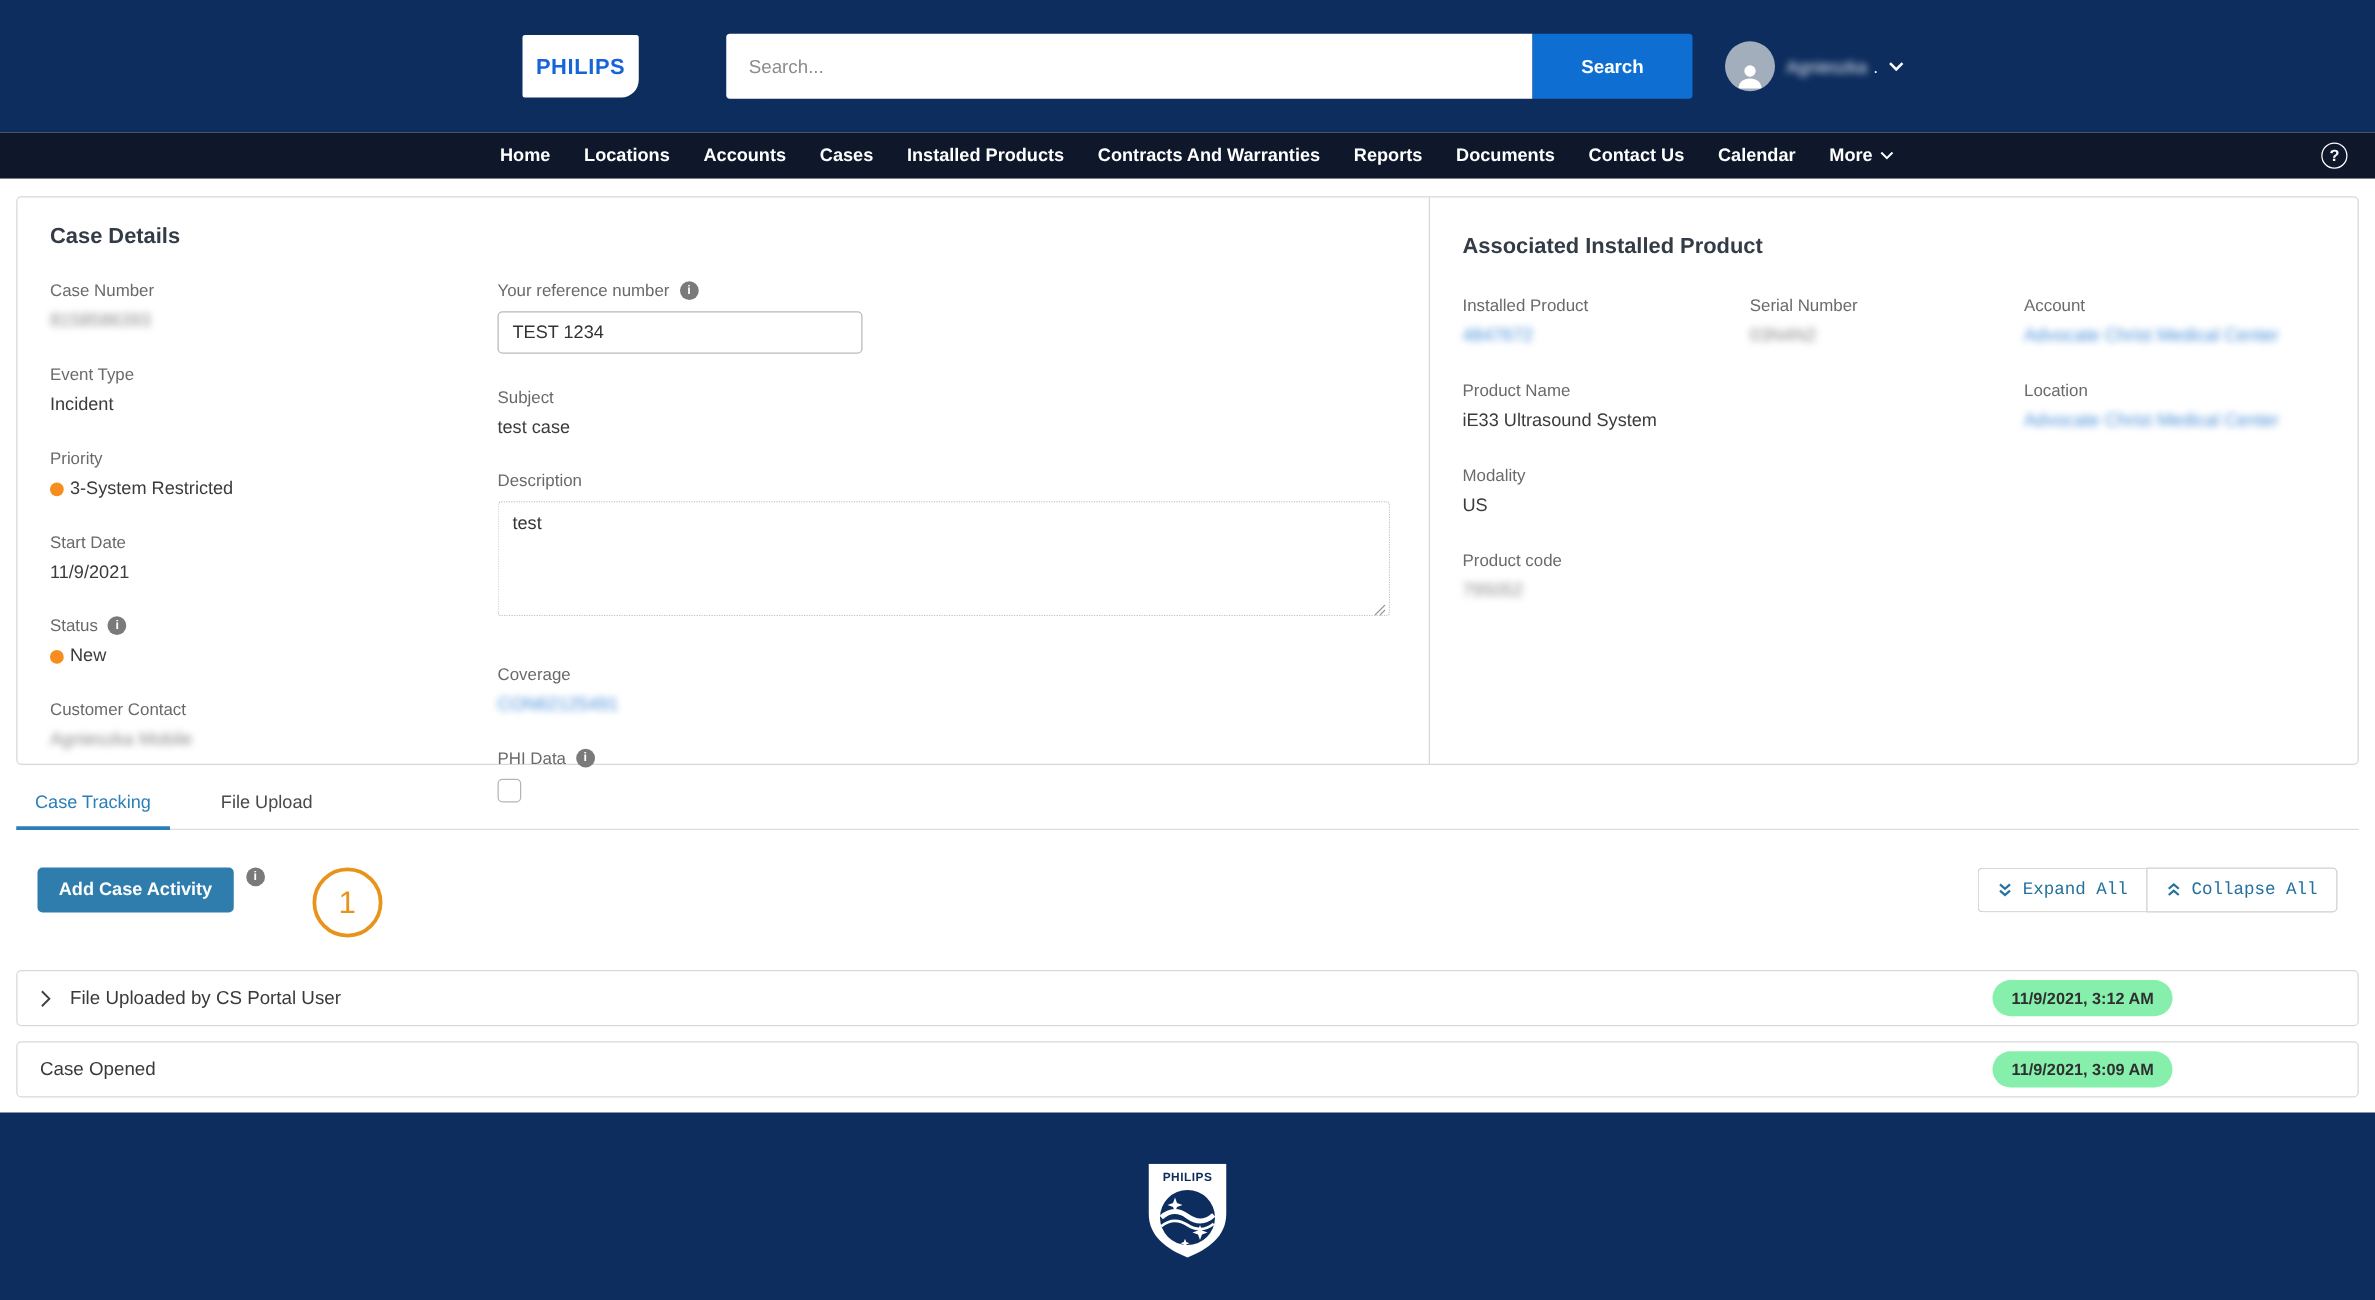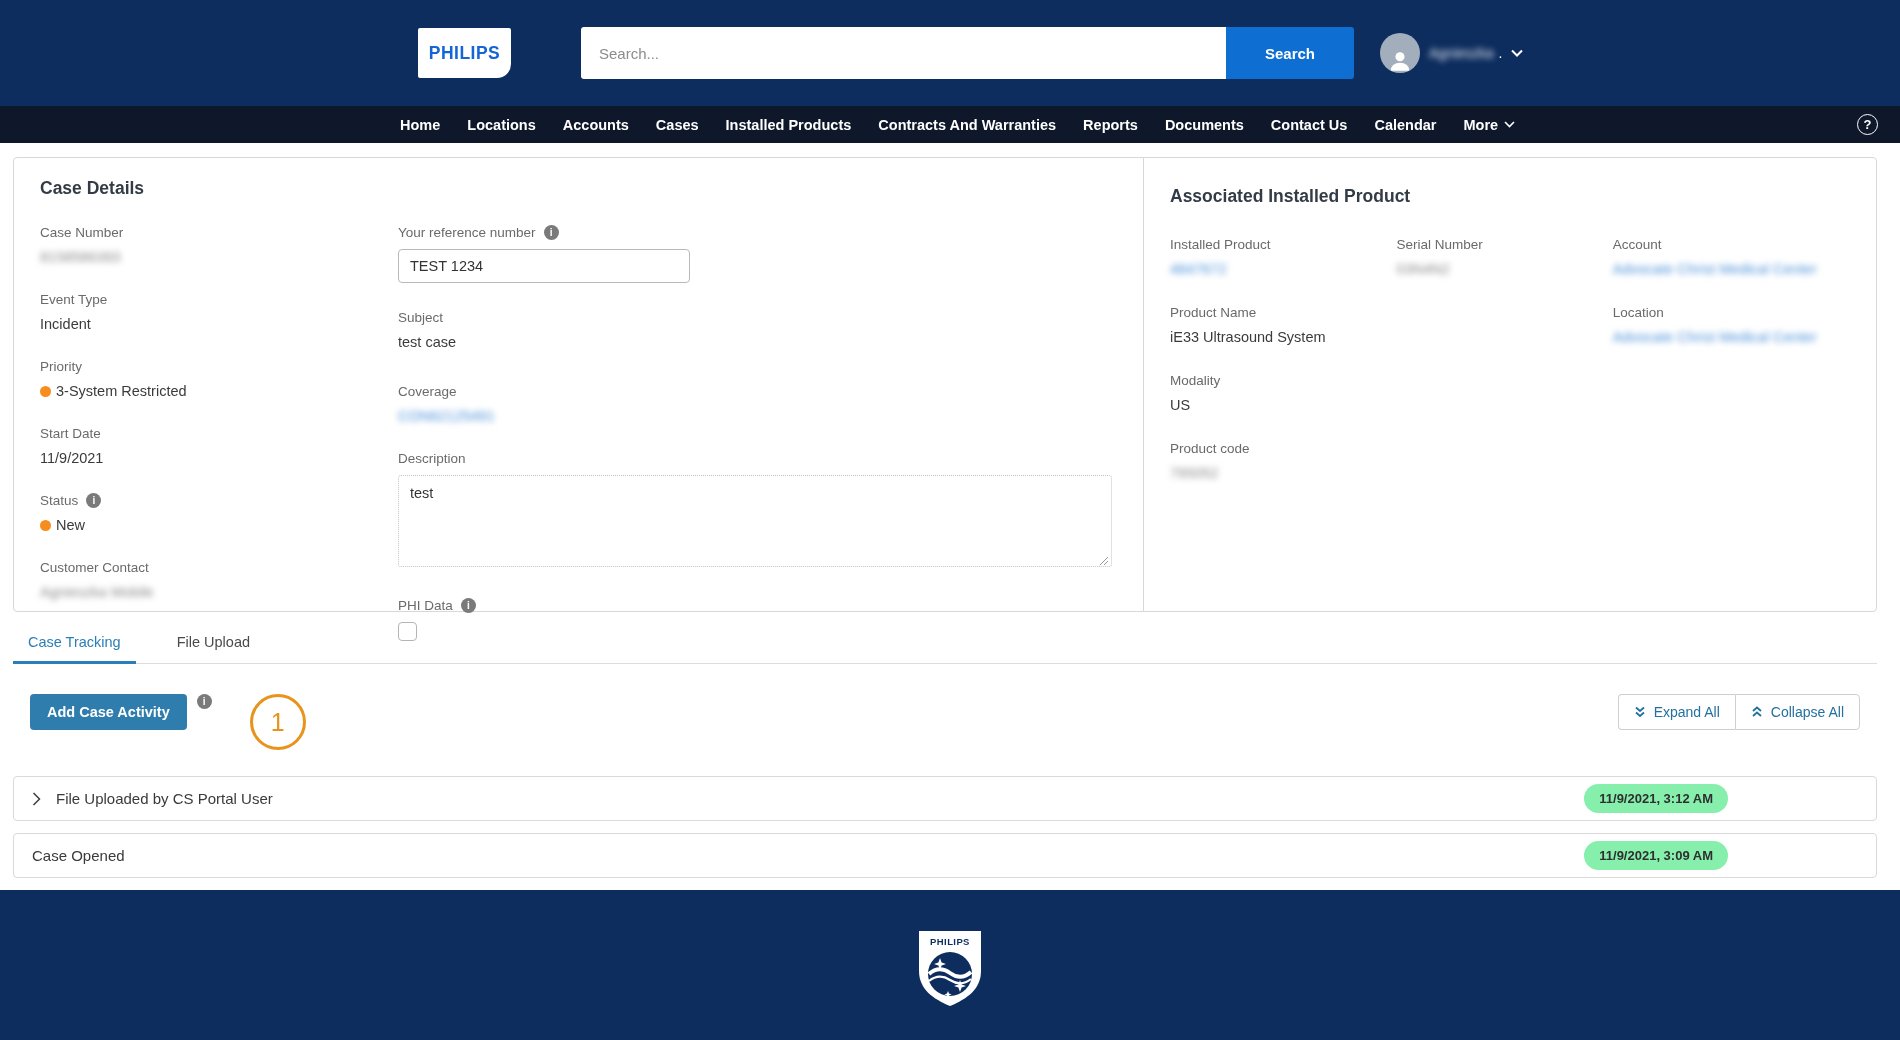--- a/index.html
+++ b/index.html
@@ -24,21 +24,21 @@
   .user-dot { color:#fff; font-size:14px; margin-left:-4px; }
 
   
   .navbar { height:37px; background:#0f172a; display:flex; align-items:center; flex-shrink:0; }
   .nav-list { list-style:none; display:flex; align-items:center; gap:27px; margin-left:400px; }
   .nav-list li { color:#fff; font-size:14.5px; font-weight:600; cursor:pointer; white-space:nowrap; display:flex; align-items:center; gap:6px; }
   .help-circle { margin-left:auto; margin-right:22px; width:21px; height:21px; border:1.6px solid #fff; border-radius:50%;
                  color:#fff; font-size:13px; display:flex; align-items:center; justify-content:center; cursor:pointer; font-weight:bold; }
 
   
-  main { flex:1; padding:14px 23px 0 13px; background:#fff; }
+  main { flex:1; padding:14px 13px 0 13px; background:#fff; }
   .details-wrap { display:flex; border:1px solid #d8d8d8; border-radius:4px; height:455px; background:#fff; }
   .panel-left { width:1129px; padding:20px 26px; }
   .panel-right { flex:1; padding:28px 26px 20px 26px; border-left:1px solid #d8d8d8; }
   .panel-title { font-size:17.5px; color:#333b46; margin-bottom:26px; }
   .panel-right .panel-title { margin-bottom:30px; }
 
   .cols { display:flex; }
   .fields-col { width:358px; }
   .form-col { flex:1; }
   .field { margin-bottom:27px; }
@@ -69,21 +69,21 @@
 
   
   .toolbar { margin-top:30px; display:flex; align-items:flex-start; padding:0 17px; }
   .add-btn { background:#2e7dad; color:#fff; border:none; border-radius:4px; padding:10px 17px;
              font-size:14.5px; font-weight:bold; cursor:pointer; font-family:inherit; }
   .toolbar .info-icon { margin-left:10px; }
   .circle-annot { width:56px; height:56px; border:3px solid #e8941c; border-radius:50%; margin-left:38px;
                   display:flex; align-items:center; justify-content:center; color:#e8941c; font-size:25px; }
   .btn-group { margin-left:auto; display:flex; }
   .group-btn { background:#fff; border:1px solid #cfcfcf; color:#23719f; font-size:14px; padding:9px 15px;
-               display:flex; align-items:center; gap:8px; cursor:pointer; font-family:Liberation Sans, sans-serif; }
+               display:flex; align-items:center; gap:8px; cursor:pointer; font-family:Liberation Mono, monospace; }
   .group-btn:first-child { border-radius:4px 0 0 4px; border-right:none; }
   .group-btn:last-child { border-radius:0 4px 4px 0; }
 
   
   .rows { margin-top:26px; }
   .act-row { border:1px solid #d9d9d9; border-radius:4px; height:45px; display:flex; align-items:center;
              padding:0 18px; margin-bottom:12px; background:#fff; }
   .row-chev { margin-right:15px; display:flex; }
   .row-title { font-size:15px; color:#3a3a3a; }
   .time-pill { margin-left:auto; margin-right:130px; background:#86efac; color:#2f2f2f; font-weight:bold;
@@ -202,33 +202,33 @@
                 <span class="info-icon">i</span>
               </div>
               <input class="ref-input" type="text" value="TEST 1234" style="">
             </div>
 
             <div class="field">
               <div class="field-label">Subject</div>
               <div class="field-value">test case</div>
             </div>
 
-            <div class="field" style="margin-top:34px;">
-              <div class="field-label">Coverage</div>
-              <a class="field-value link-blue blur-link">CON62125491</a>
-            </div>
-
             <div class="field">
               <div class="field-label">Description</div>
               <div class="desc-wrap">
                 <textarea class="desc-area" style="">test</textarea>
                 <svg class="grip" width="10" height="10" viewBox="0 0 10 10">
                   <path d="M9 1 L1 9 M9 5 L5 9" stroke="#9a9a9a" stroke-width="1"></path>
                 </svg>
               </div>
+            </div>
+
+            <div class="field" style="margin-top:34px;">
+              <div class="field-label">Coverage</div>
+              <a class="field-value link-blue blur-link">CON62125491</a>
             </div>
 
             <div class="field">
               <div class="field-label">
                 <span>PHI Data</span>
                 <span class="info-icon">i</span>
               </div>
               <div class="checkbox"></div>
             </div>
 

